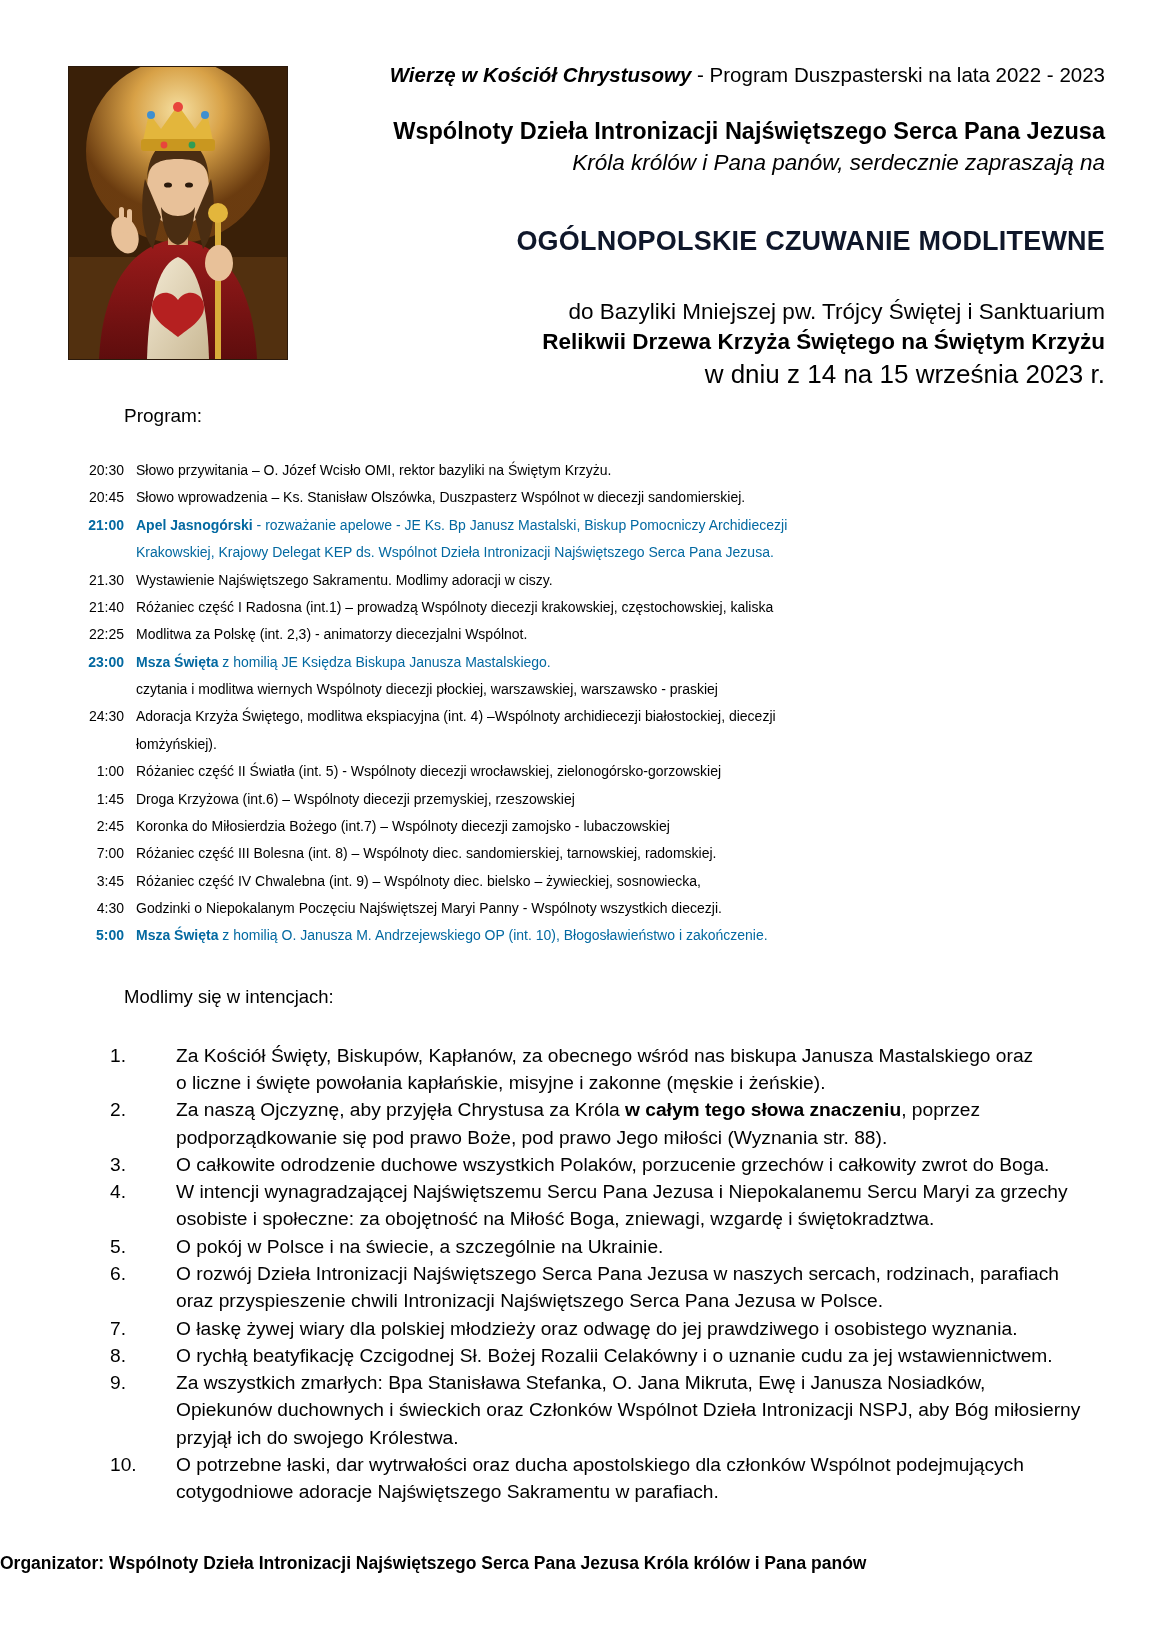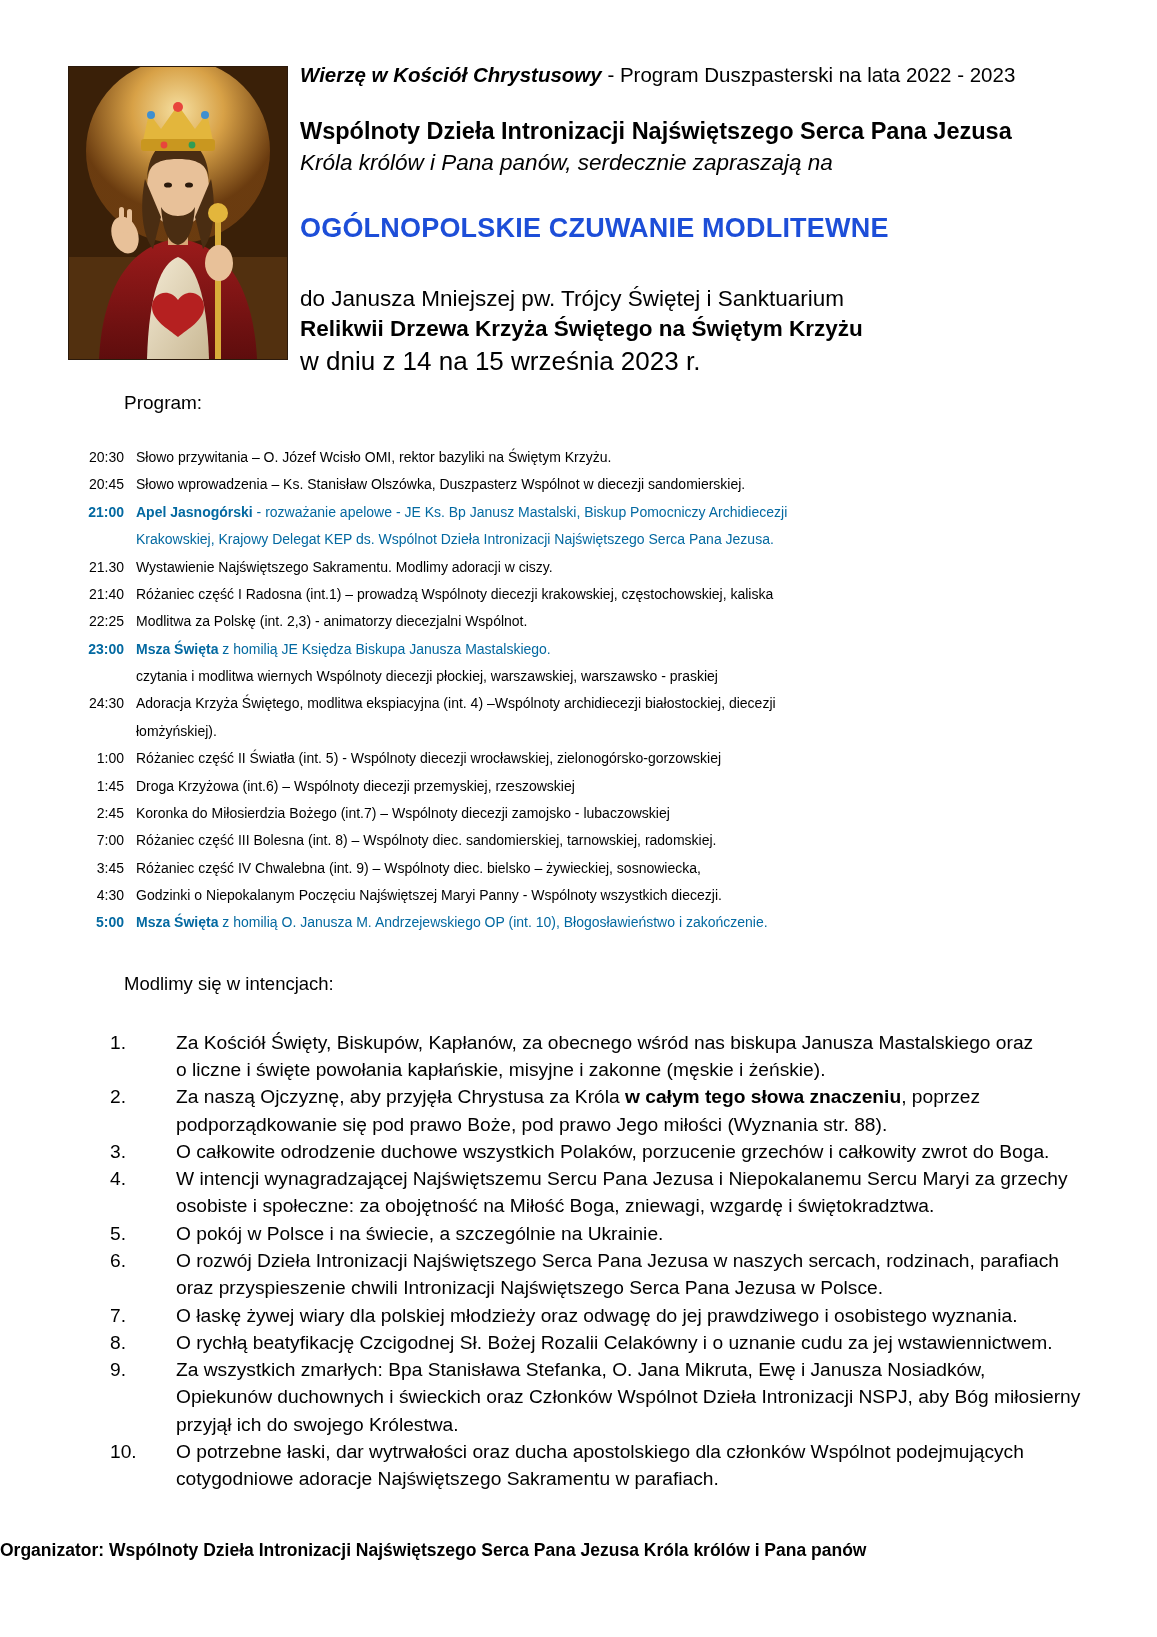--- a/index.html
+++ b/index.html
@@ -37,21 +37,21 @@
     height: 292px;
     border: 1px solid #2b1a0c;
     overflow: hidden;
     background: #2a1405;
   }
   .portrait svg { display: block; width: 100%; height: 100%; }
 
   .header-text {
     margin-left: 300px;
     margin-right: 52px;
-    text-align: left;
+    text-align: right;
   }
   .line-program {
     font-size: 20.5px;
     line-height: 1.25;
     margin-bottom: 28px;
     white-space: nowrap;
   }
   .line-program .em {
     font-weight: bold;
     font-style: italic;
@@ -61,24 +61,24 @@
     font-weight: bold;
     line-height: 1.3;
   }
   .line-invite2 {
     font-size: 22.5px;
     font-style: italic;
     line-height: 1.3;
     margin-top: 2px;
   }
   .line-title {
-    color: #1d4ed8;
+    color: #0f172a;
     font-size: 27px;
     font-weight: bold;
-    margin-top: 36px;
+    margin-top: 49px;
     letter-spacing: 0.2px;
   }
   .line-place1 {
     font-size: 22.5px;
     margin-top: 40px;
     line-height: 1.32;
   }
   .line-place2 {
     font-size: 22.5px;
     font-weight: bold;
@@ -213,21 +213,21 @@
         <circle cx="149" cy="146" r="10" fill="#e3b63c"></circle>
         <ellipse cx="150" cy="196" rx="14" ry="18" fill="#e8c199"></ellipse>
       </svg>
     </div>
 
     <div class="header-text">
       <div class="line-program"><span class="em">Wierzę w Kościół Chrystusowy</span><span> - Program Duszpasterski na lata 2022 - 2023</span></div>
       <div class="line-invite1">Wspólnoty Dzieła Intronizacji Najświętszego Serca Pana Jezusa</div>
       <div class="line-invite2">Króla królów i Pana panów, serdecznie zapraszają na</div>
       <div class="line-title">OGÓLNOPOLSKIE CZUWANIE MODLITEWNE</div>
-      <div class="line-place1">do Janusza Mniejszej pw. Trójcy Świętej i Sanktuarium</div>
+      <div class="line-place1">do Bazyliki Mniejszej pw. Trójcy Świętej i Sanktuarium</div>
       <div class="line-place2">Relikwii Drzewa Krzyża Świętego na Świętym Krzyżu</div>
       <div class="line-place3">w dniu z 14 na 15 września 2023 r.</div>
     </div>
 
     <div class="program-label">Program:</div>
   </div>
 
   <div class="schedule" id="schedule-list">
       <div class="sched-row">
         <div class="sched-time">20:30</div>

